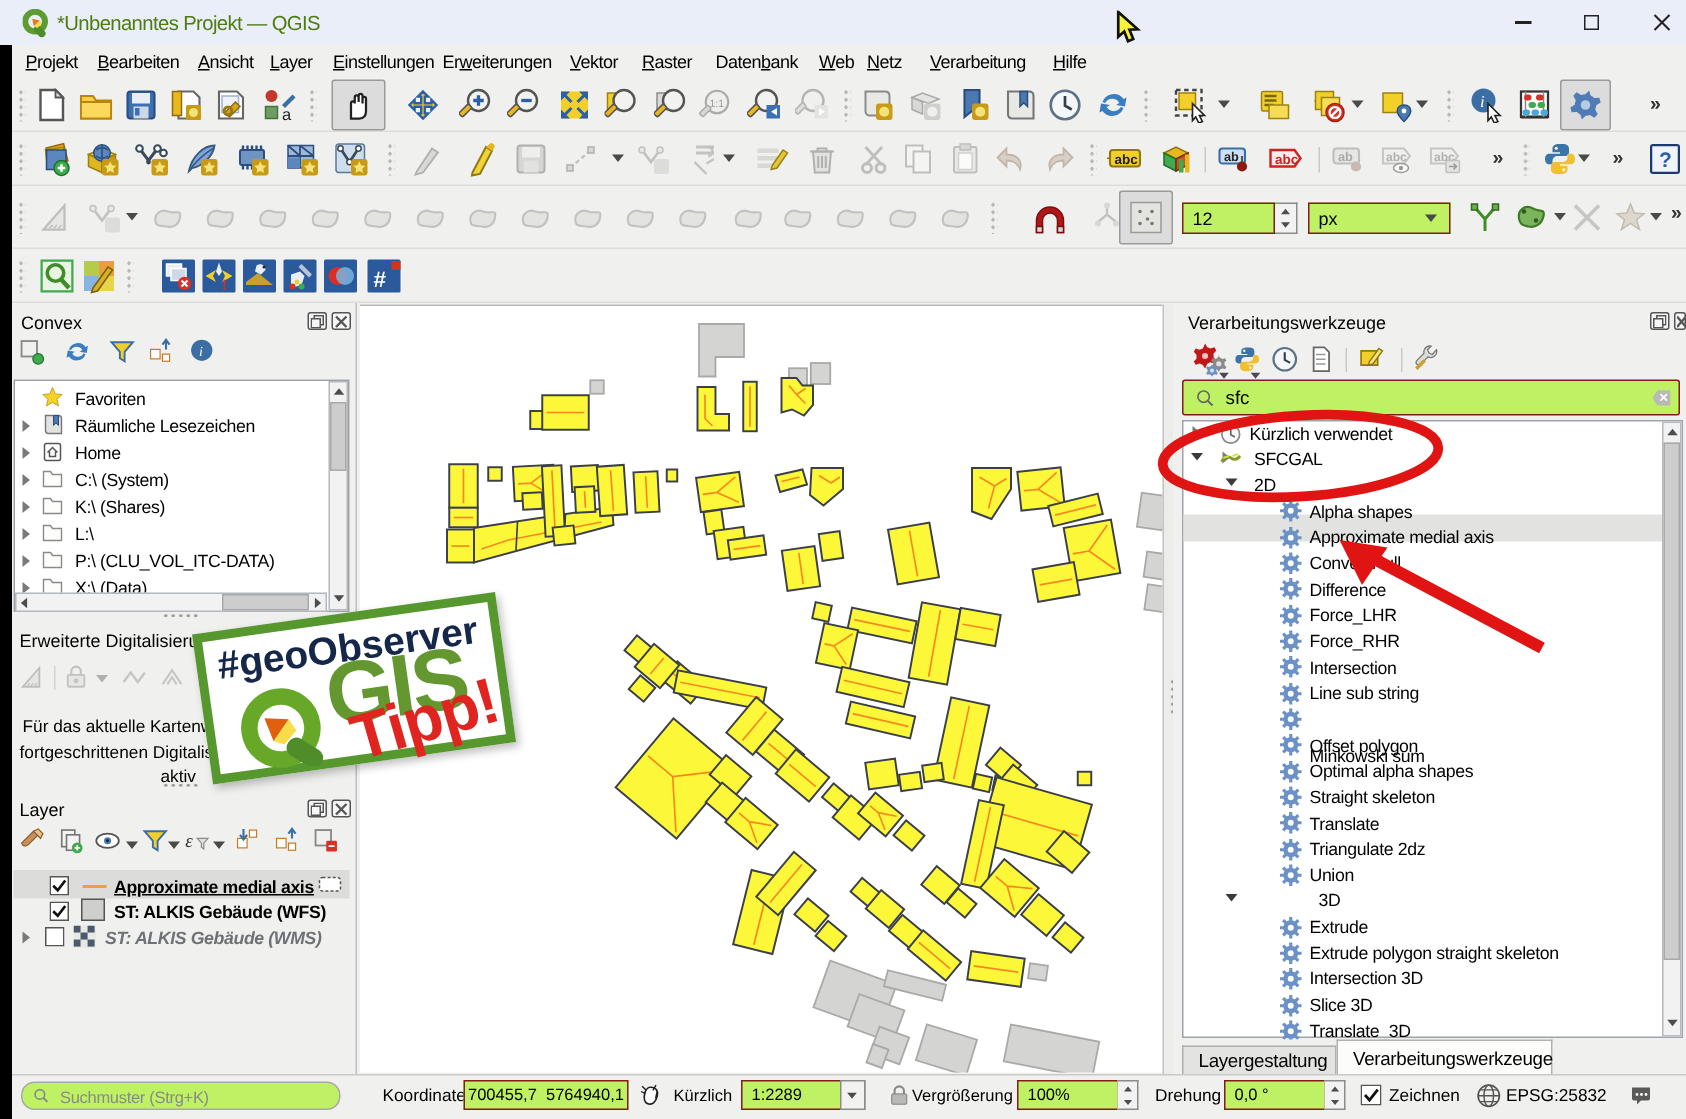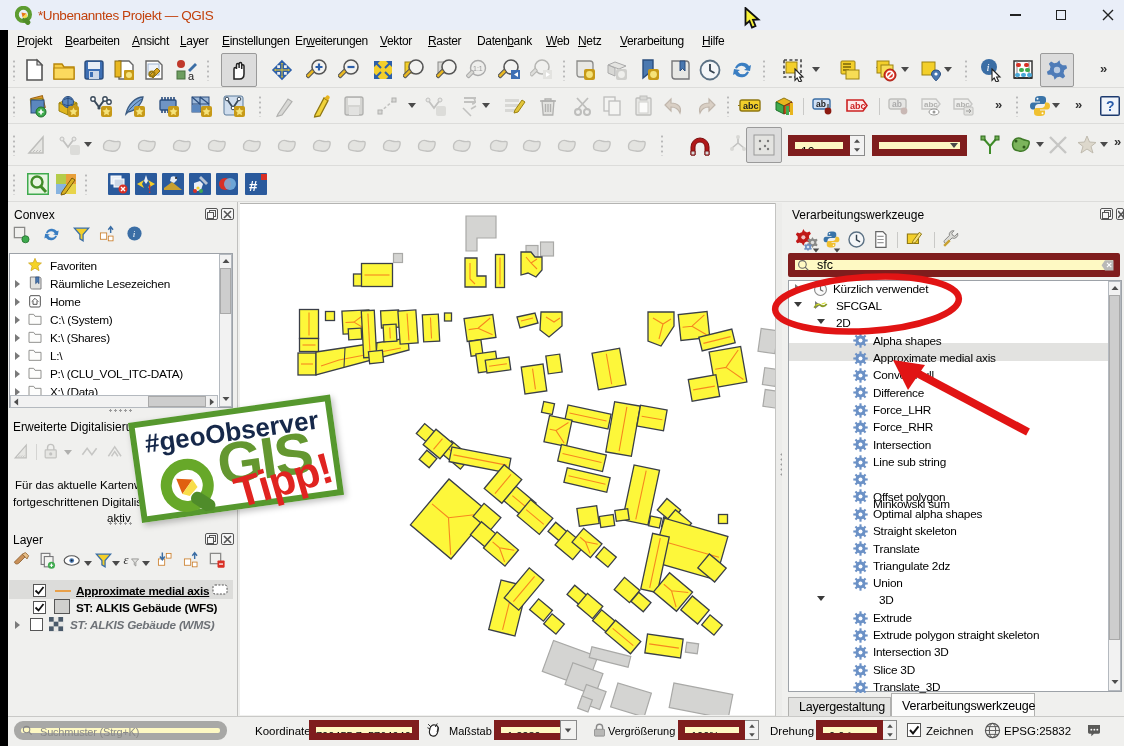--- a/index.html
+++ b/index.html
@@ -1,19 +1,19 @@
 <!DOCTYPE html>
 <html><head><meta charset="utf-8"><title>QGIS</title>
 <style>
 *{margin:0;padding:0;box-sizing:border-box}
 html,body{width:1124px;height:746px;overflow:hidden}
 body{font-family:"Liberation Sans",sans-serif;background:#f0f0ee;position:relative}
 .abs{position:absolute}
 #titlebar{left:0;top:0;width:1124px;height:30px;background:#e9eef8}
-#titletext{left:38px;top:8px;font-size:13.5px;letter-spacing:-0.4px;color:#c2410c}
+#titletext{left:38px;top:8px;font-size:13.5px;letter-spacing:-0.4px;color:#4d7c0f}
 #blackstrip{left:0;top:30px;width:8px;height:716px;background:#000}
 #menubar{left:0px;top:30px;width:980px;height:22px;font-size:12px;letter-spacing:-0.35px}
 .mitem{position:absolute;top:4px;color:#000}
 .mitem u{text-decoration:underline}
 .tbrow{position:absolute;left:8px;width:1116px;background:#f0f0ee;border-bottom:1px solid #dcdcda}
 #tb1{top:52px;height:36px}
 #tb2{top:88px;height:36px}
 #tb3{top:124px;height:42px}
 #tb4{top:166px;height:36px}
 .sep{position:absolute;width:5px;height:22px;
@@ -28,21 +28,21 @@
 .trow{position:absolute;font-size:11.8px;letter-spacing:-0.25px;color:#000;white-space:nowrap}
 .sb{background:#f2f2f2;border:1px solid #b4b9bf}
 .thumb{background:#cdcdcd;border:1px solid #a9a9a9}
 .arrowup{width:0;height:0;border-left:5px solid transparent;border-right:5px solid transparent;border-bottom:6px solid #4d4d4d}
 .arrowdn{width:0;height:0;border-left:5px solid transparent;border-right:5px solid transparent;border-top:6px solid #4d4d4d}
 .arrowrt{width:0;height:0;border-top:5px solid transparent;border-bottom:5px solid transparent;border-left:6px solid #4d4d4d}
 .arrowlt{width:0;height:0;border-top:5px solid transparent;border-bottom:5px solid transparent;border-right:6px solid #4d4d4d}
 .collapse{width:0;height:0;border-left:4px solid transparent;border-right:4px solid transparent;border-top:5px solid #3a3a3a}
 .expand{width:0;height:0;border-top:4px solid transparent;border-bottom:4px solid transparent;border-left:5px solid #7a7a7a}
 #statusbar{left:8px;top:716px;width:1116px;height:30px;background:#f0f0ee;border-top:1px solid #c9c9c7;font-size:11.5px}
-.sbox{position:absolute;background:#fef9c3;border:7px solid #7f1d1d;font-size:11px;color:#000;white-space:nowrap;overflow:hidden}
+.sbox{position:absolute;background:#bef264;border:1px solid #7f1d1d;font-size:11px;color:#000;white-space:nowrap;overflow:hidden}
 .slabel{position:absolute;top:725px;font-size:11.5px;color:#000;white-space:nowrap}
 .spin{position:absolute;width:15px;background:#f2f2f2;border:1px solid #8b8b8b;border-left:none}
 </style></head><body>
 
 <div class="abs" id="titlebar"></div>
 <svg class="abs" style="left:15px;top:6px" width="19" height="19" viewBox="0 0 19 19">
  <circle cx="8.4" cy="8.4" r="6.6" fill="none" stroke="#5d9c31" stroke-width="4"></circle>
  <rect x="10" y="10" width="9" height="5" rx="2.4" transform="rotate(45 10 10)" fill="#4f8c2a"></rect>
  <path d="M6.5 6.5 L11.5 7.6 L7.6 11.5 Z" fill="#e77817"></path>
  <path d="M11.5 7.6 L12.6 10 L10 12.6 L7.6 11.5 Z" fill="#f8dd4a"></path>
@@ -1496,21 +1496,21 @@
     <path d="M15 15 L21 21" stroke="#888" stroke-width="2.8"></path>
   </svg>
 <div class="abs" style="left:40px;top:726px;font-size:11px;letter-spacing:-0.2px;color:#8a8a88">Suchmuster (Strg+K)</div>
 <div class="slabel" style="left:255px">Koordinate</div>
 <div class="sbox" style="left:309px;top:720px;width:110px;height:20px;text-align:center;padding-top:3px">700455,7&nbsp; 5764940,1</div>
 <svg class="icon" style="left:426px;top:722px" width="17" height="17" viewBox="0 0 24 24">
     <path d="M6 2 c4 0 6 3 6 7 c0 5 -2 9 -6 9 c-4 0 -6 -4 -6 -9 c0 -4 2 -7 6 -7 z" fill="#fff" stroke="#222" stroke-width="1.6" transform="translate(5 2) rotate(14 6 10)"></path>
     <path d="M11 4 v7" stroke="#222" stroke-width="1.4" transform="translate(5 2) rotate(14 6 10)"></path>
     <path d="M3 3 l4 4 M2 8 l4 2 M16 2 l-3 5" stroke="#222" stroke-width="1.3"></path>
   </svg>
-<div class="slabel" style="left:449px;font-size:11px">Maßstab</div>
+<div class="slabel" style="left:449px;font-size:11px">Kürzlich</div>
 <div class="sbox" style="left:494px;top:720px;width:83px;height:20px;padding:3px 0 0 6px">1:2289</div>
 <div class="abs" style="left:560px;top:720px;width:17px;height:20px;background:#f2f2f0;border:1px solid #8b8b8b"></div>
 <div class="ddarrow" style="left:564px;top:728px;transform:scale(.8)"></div>
 <svg class="icon" style="left:592px;top:723px" width="15" height="15" viewBox="0 0 24 24">
     <rect x="4" y="10" width="16" height="11" rx="1" fill="#b8b8b6" stroke="#777"></rect>
     <path d="M7 10 v-3 a5 5 0 0 1 10 0 v3" fill="none" stroke="#888" stroke-width="2.2"></path>
   </svg>
 <div class="slabel" style="left:608px;font-size:11px">Vergrößerung</div>
 <div class="sbox" style="left:678px;top:720px;width:68px;height:20px;padding:3px 0 0 6px">100%</div>
 <div class="spin" style="left:745px;top:720px;height:20px;width:14px">

